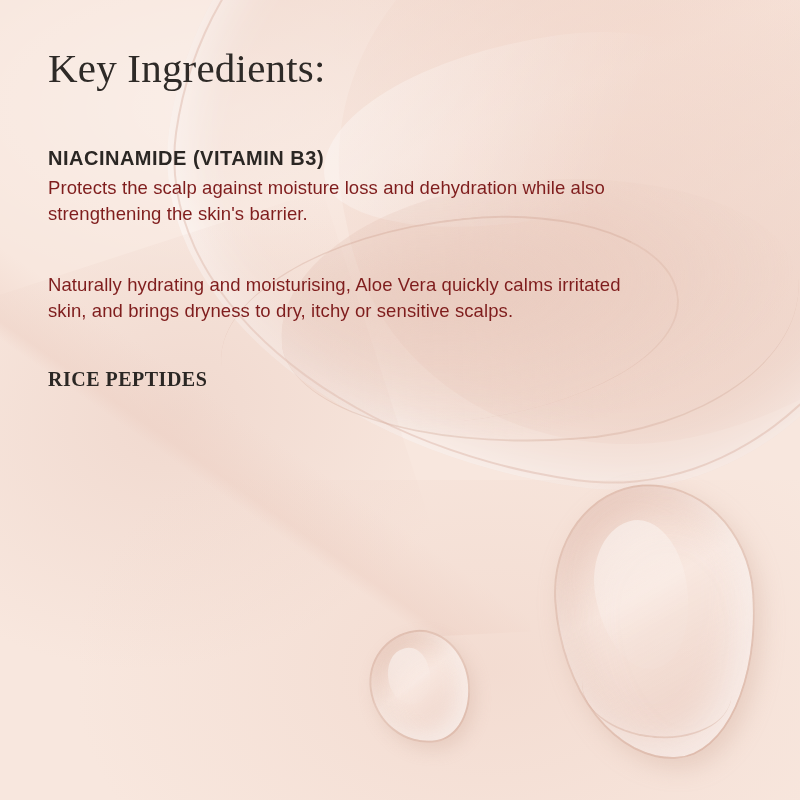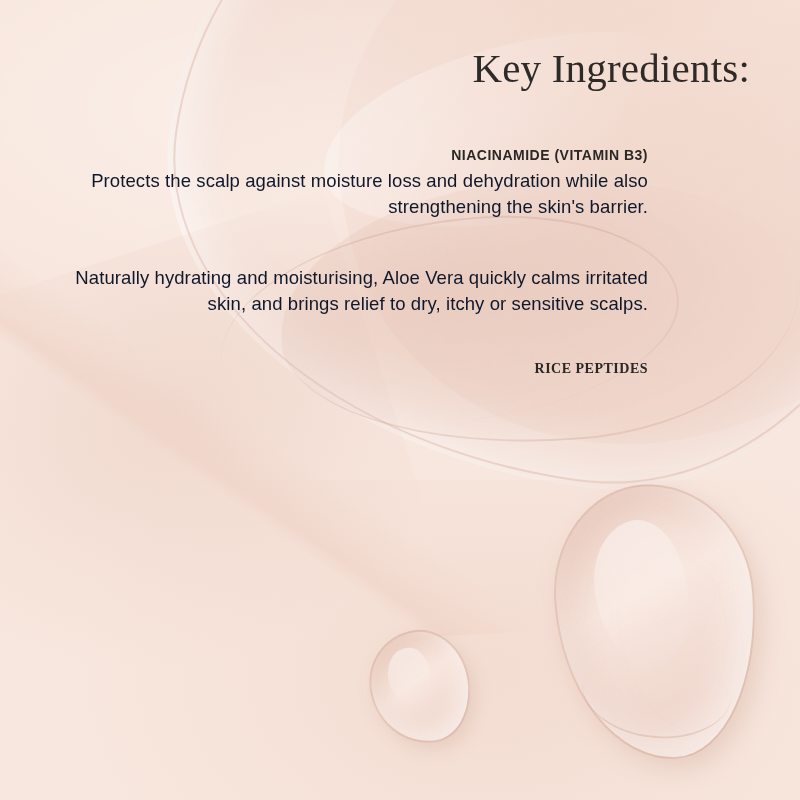--- a/index.html
+++ b/index.html
@@ -186,51 +186,50 @@
     border-radius: 55% 45% 50% 50%;
     background: linear-gradient(160deg, rgba(255,255,255,0.55), rgba(255,255,255,0.03) 72%);
     transform: rotate(-12deg);
   }
 
   
   .content {
     position: relative;
     z-index: 5;
     padding: 46px 50px 0 48px;
-    text-align: right;
   }
 
   .headline {
     font-family: "Liberation Serif", serif;
     font-size: 41px;
     line-height: 1.1;
     color: #2e2a27;
     letter-spacing: 0.2px;
     margin: 0 0 56px 0;
     font-weight: 400;
   }
 
   .ingredient {
     margin-bottom: 44px;
     max-width: 600px;
   }
 
   .ingredient-name {
-    font-size: 14px;
+    font-size: 20px;
     font-weight: 700;
     letter-spacing: 0.5px;
     color: #2b2724;
     margin: 16px 0 5px 0;
     text-transform: uppercase;
   }
 
   .ingredient-desc {
     font-size: 18.5px;
     line-height: 1.42;
-    color: #0f172a;
+    color: #7f1d1d;
     margin: 0;
     letter-spacing: 0.1px;
   }
 
   .ingredient:last-child {
     margin-bottom: 0;
     font-family: Liberation Serif, serif;
   }
 </style>
 </head>
@@ -258,21 +257,21 @@
   <div class="content">
 
     <h1 class="headline">Key Ingredients:</h1>
 
     <div class="ingredient">
       <p class="ingredient-name">NIACINAMIDE (VITAMIN B3)</p>
       <p class="ingredient-desc">Protects the scalp against moisture loss and dehydration while also strengthening the skin's barrier.</p>
     </div>
 
     <div class="ingredient">
-      <p class="ingredient-desc">Naturally hydrating and moisturising, Aloe Vera quickly calms irritated skin, and brings relief to dry, itchy or sensitive scalps.</p>
+      <p class="ingredient-desc">Naturally hydrating and moisturising, Aloe Vera quickly calms irritated skin, and brings dryness to dry, itchy or sensitive scalps.</p>
     </div>
 
     <div class="ingredient">
       <p class="ingredient-name">RICE PEPTIDES</p>
     </div>
 
   </div>
 </div>
 
 </body></html>

